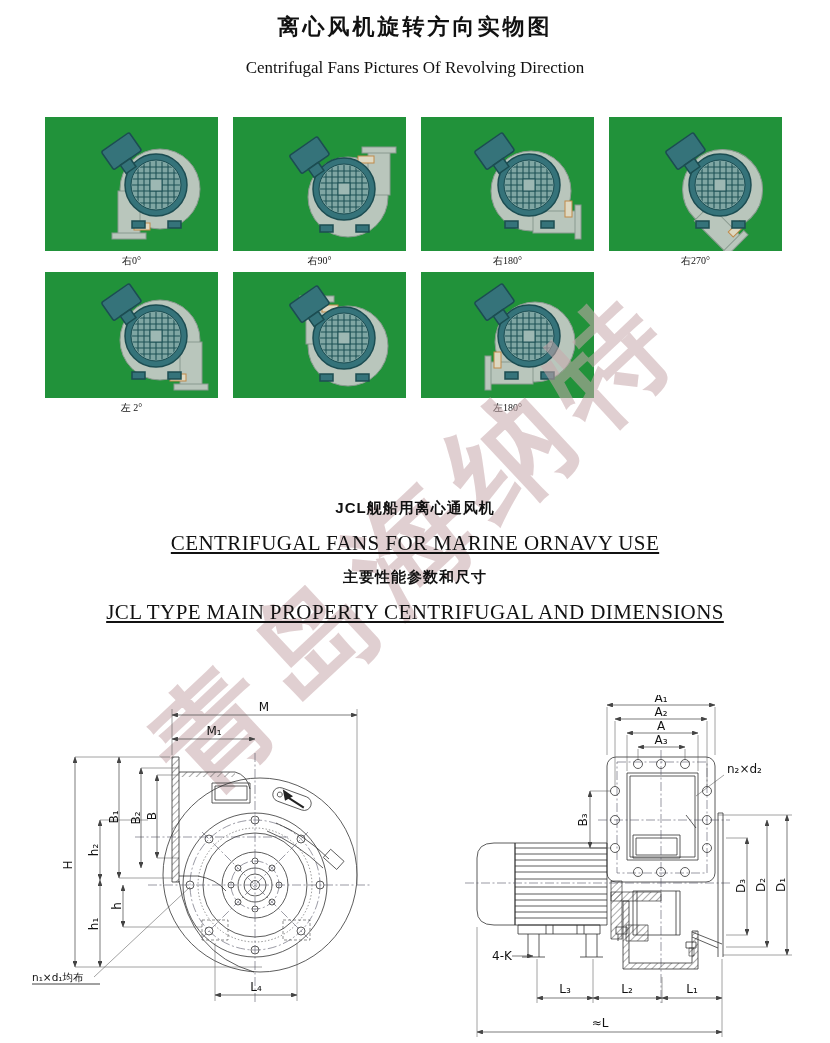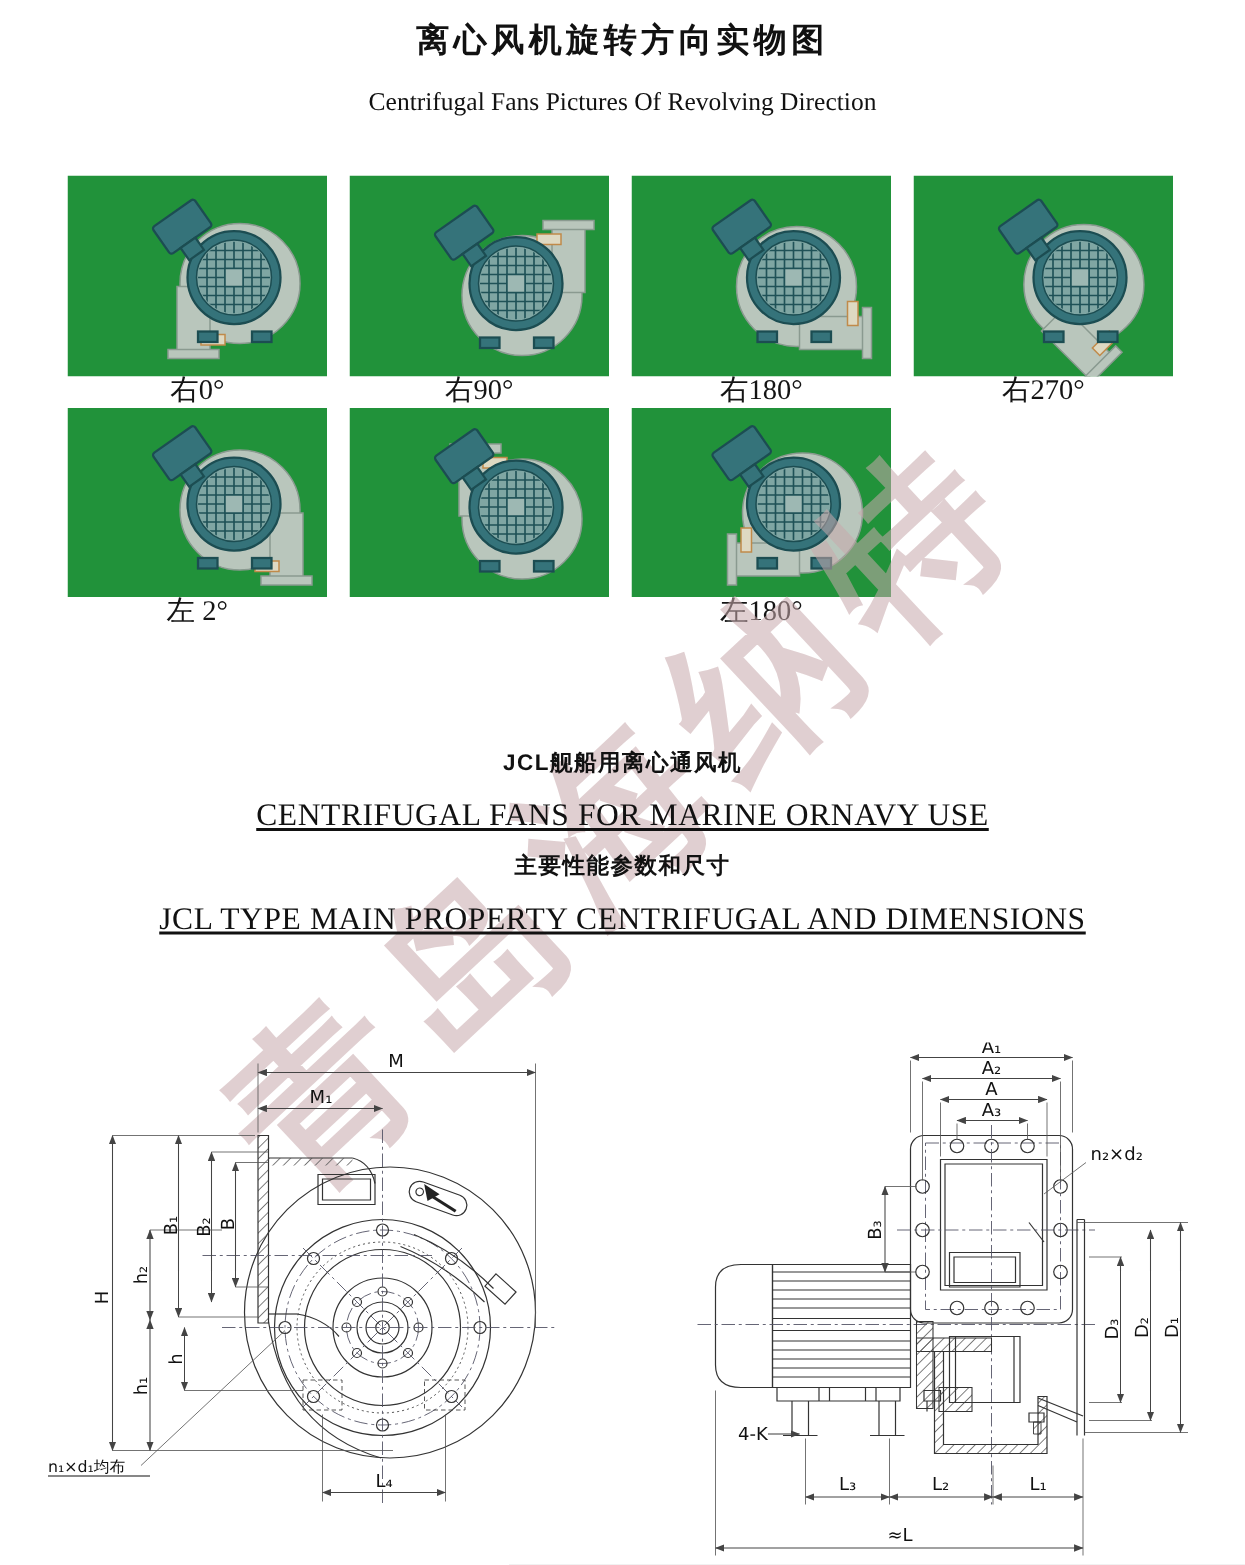--- a/index.html
+++ b/index.html
@@ -8,21 +8,21 @@
   .wm{position:absolute;left:118px;top:712px;transform:rotate(-43deg);transform-origin:0 0;
       font-size:118px;font-weight:bold;letter-spacing:16px;white-space:nowrap;
       color:var(--wm,#c8a9ac);opacity:.55;z-index:2;pointer-events:none;}
   .hdr{position:absolute;top:12px;left:0;width:100%;text-align:center;z-index:3;}
   .t-cn{font-size:22px;font-weight:bold;letter-spacing:3px;font-family:Liberation Serif, serif;}
   .t-en{font-family:"Liberation Serif",serif;font-size:17px;margin-top:16px;}
   .grid{position:absolute;left:45px;top:117px;display:grid;grid-template-columns:repeat(4,173px);
         column-gap:15px;z-index:1;}
   .cell{width:173px;}
   .cell svg{display:block;}
-  .cap{font-family:"Liberation Serif",serif;font-size:19px;text-align:center;height:21px;
+  .cap{font-family:"Liberation Serif",serif;font-size:10px;text-align:center;height:21px;
        line-height:20px;color:#141414;}
   .mid{position:absolute;top:499px;left:0;width:100%;text-align:center;z-index:3;}
   .m-cn{font-size:15px;font-weight:bold;letter-spacing:1px;margin-bottom:13px;}
   .m-en{font-family:"Liberation Serif",serif;font-size:21px;margin-bottom:12px;letter-spacing:.4px;text-decoration:underline;}
   .drawL{position:absolute;left:30px;top:695px;z-index:3;}
   .drawR{position:absolute;left:430px;top:695px;z-index:3;}
   .draw line,.draw path,.draw rect,.draw circle{vector-effect:non-scaling-stroke;}
   .st{stroke:#333;stroke-width:.8;fill:none;}
   .thin{stroke:#555;stroke-width:.55;fill:none;}
   .cl{stroke:#556;stroke-width:.6;fill:none;stroke-dasharray:9 2.5 2 2.5;}

